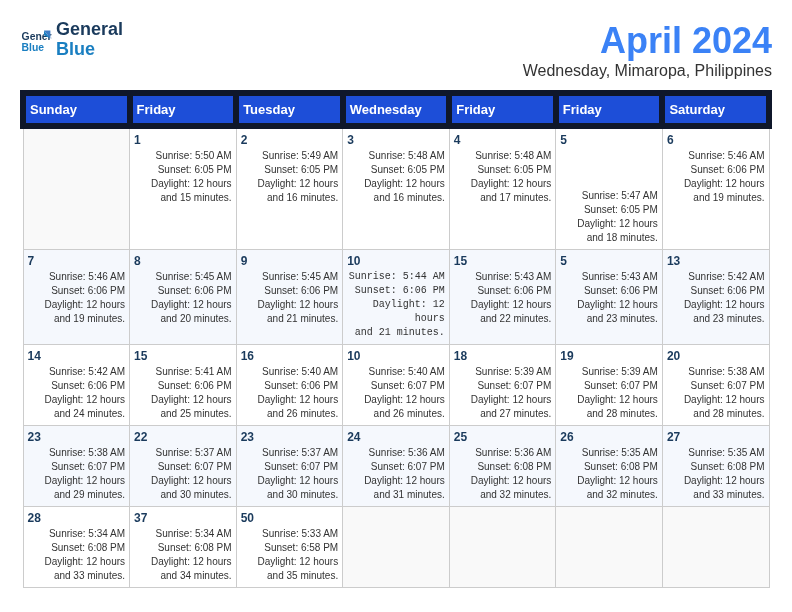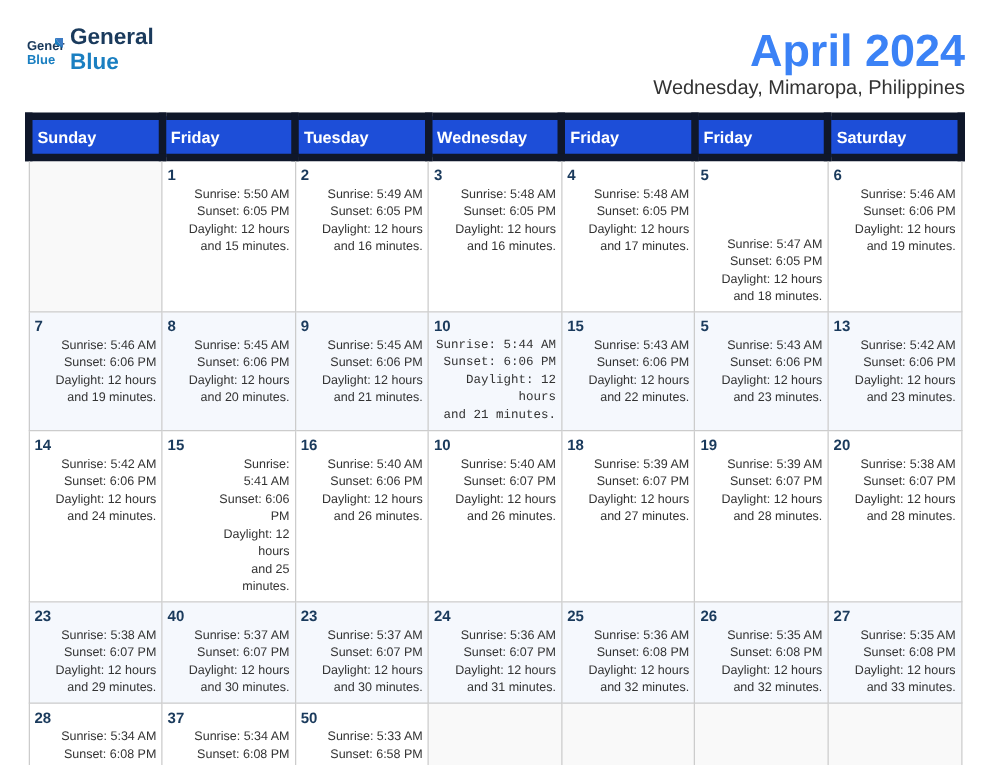--- a/index.html
+++ b/index.html
@@ -221,21 +221,21 @@
       <tr>
         <td>
           <span class="day-num">14</span>
           <div class="day-info" style="white-space: pre-line;">Sunrise: 5:42 AM
 Sunset: 6:06 PM
 Daylight: 12 hours
 and 24 minutes.</div>
         </td>
         <td>
           <span class="day-num">15</span>
-          <div class="day-info" style="white-space: pre-line; margin-left: 40px;">Sunrise: 5:41 AM
+          <div class="day-info" style="white-space: pre-line;">Sunrise: 5:41 AM
 Sunset: 6:06 PM
 Daylight: 12 hours
 and 25 minutes.</div>
         </td>
         <td>
           <span class="day-num">16</span>
           <div class="day-info" style="white-space: pre-line;">Sunrise: 5:40 AM
 Sunset: 6:06 PM
 Daylight: 12 hours
 and 26 minutes.</div>
@@ -271,21 +271,21 @@
       </tr>
       <tr>
         <td>
           <span class="day-num">23</span>
           <div class="day-info" style="white-space: pre-line;">Sunrise: 5:38 AM
 Sunset: 6:07 PM
 Daylight: 12 hours
 and 29 minutes.</div>
         </td>
         <td>
-          <span class="day-num">40</span>
+          <span class="day-num">22</span>
           <div class="day-info" style="white-space: pre-line;">Sunrise: 5:37 AM
 Sunset: 6:07 PM
 Daylight: 12 hours
 and 30 minutes.</div>
         </td>
         <td>
           <span class="day-num">23</span>
           <div class="day-info" style="white-space: pre-line;">Sunrise: 5:37 AM
 Sunset: 6:07 PM
 Daylight: 12 hours

